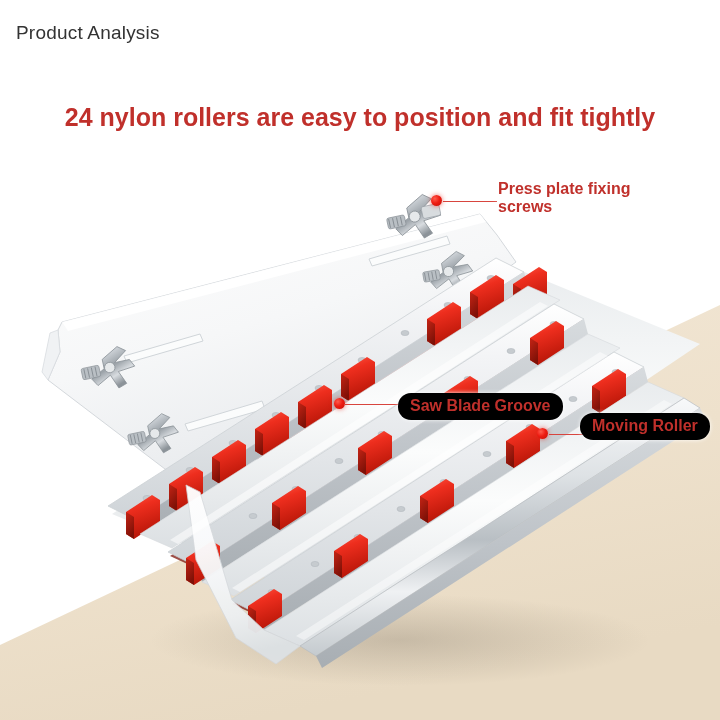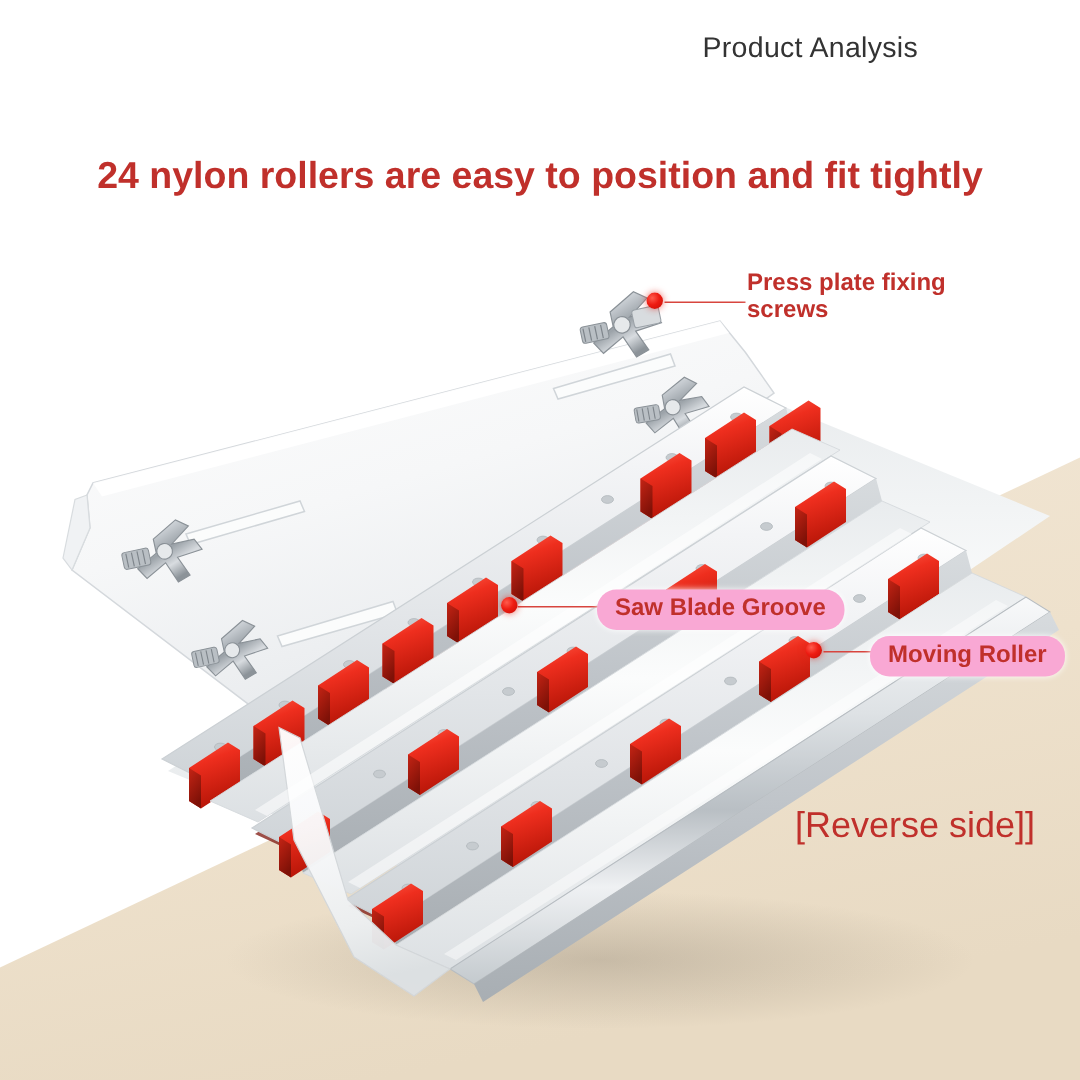--- a/index.html
+++ b/index.html
@@ -19,22 +19,22 @@
   }
 
   
   .product{
     position:absolute;left:0;top:0;width:720px;height:720px;
     z-index:2;pointer-events:none;
   }
 
   
   .title{
-    position:absolute;top:22px;left:0;width:612px;
-    text-align:right;
+    position:absolute;top:22px;left:16px;width:612px;
+    text-align:left;
     font-size:19px;color:#333333;letter-spacing:.2px;
     z-index:12;
   }
   .headline{
     position:absolute;top:103px;left:0;width:720px;
     text-align:center;
     font-size:25px;font-weight:700;color:#C0302B;
     z-index:12;white-space:nowrap;
   }
   .reverse-side{
@@ -43,21 +43,21 @@
     z-index:12;white-space:nowrap;
   }
 
   
   .callout{position:absolute;z-index:13;}
   .callout .lbl{
     font-size:16px;color:#C0302B;font-weight:700;
     white-space:pre-line;line-height:1.12;
   }
   .callout.pill .lbl{
-    background:#f9a8d4;border-radius:13px;
+    background:#000000;border-radius:13px;
     padding:4px 12px 5px 12px;
     display:inline-block;
     box-shadow:0 0 4px rgba(255,255,255,.95);
   }
   .callout.plain .lbl{
     text-shadow:0 0 3px #fff,0 0 6px #fff,0 0 9px #fff;
   }
 
   .dot{
     position:absolute;width:11px;height:11px;border-radius:50%;
@@ -68,21 +68,21 @@
   .leader{
     position:absolute;height:0;border-top:1.6px solid #D8453E;
     z-index:13;transform-origin:0 0;
   }
 
   
   #co-press{top:180px;left:498px;}
   #co-press .lbl{text-align:center;}
 
   #co-saw{top:393px;left:398px;}
-  #co-move{top:424px;left:580px;}
+  #co-move{top:413px;left:580px;}
 </style>
 </head>
 <body>
 
 <div id="stage">
 
   <svg class="bg-beige" viewBox="0 0 720 720" width="720" height="720" preserveAspectRatio="none">
     <defs>
       <linearGradient id="beigeGrad" x1="0" y1="0" x2="0.35" y2="1">
         <stop offset="0%" stop-color="#F2E7D6"></stop>
@@ -380,21 +380,20 @@
 
       <path d="M170,540 L540,302 L548,306 L178,544 Z" fill="#ffffff" opacity=".55"></path>
       <path d="M232,588 L600,352 L608,356 L240,592 Z" fill="#ffffff" opacity=".5"></path>
       <path d="M296,636 L664,400 L672,404 L304,640 Z" fill="#ffffff" opacity=".45"></path>
 
     </g>
   </svg>
 
   <div class="title">Product Analysis</div>
   <div class="headline">24 nylon rollers are easy to position and fit tightly</div>
-  <div class="reverse-side">[Reverse side]]</div>
 
   <div class="dot" style="left:431px;top:195px;"></div>
   <div class="leader" style="left:443px;top:201px;width:54px;"></div>
   <div class="callout plain" id="co-press">
     <span class="lbl">Press plate fixing
 screws</span>
   </div>
 
   <div class="dot" style="left:334px;top:398px;"></div>
   <div class="leader" style="left:345px;top:404px;width:58px;"></div>

